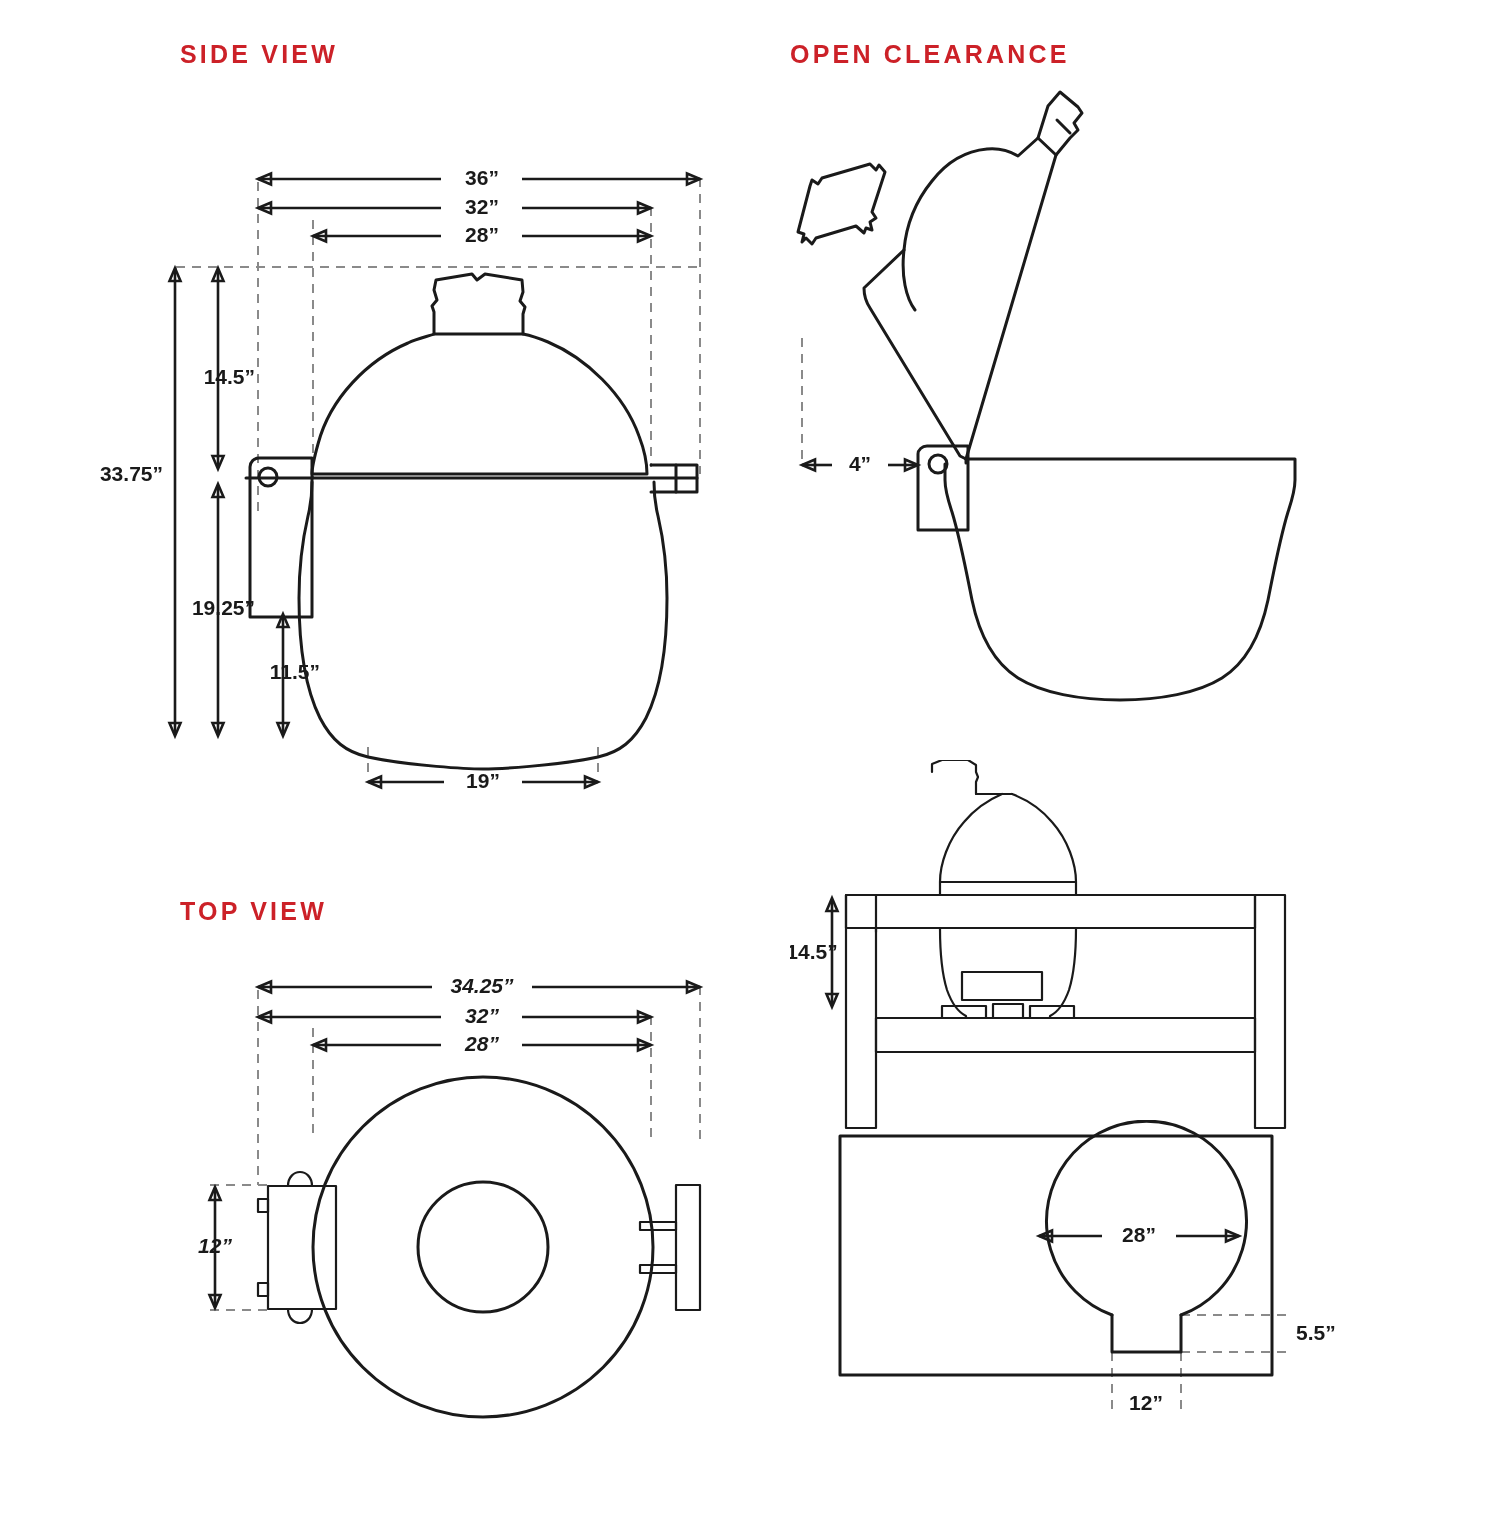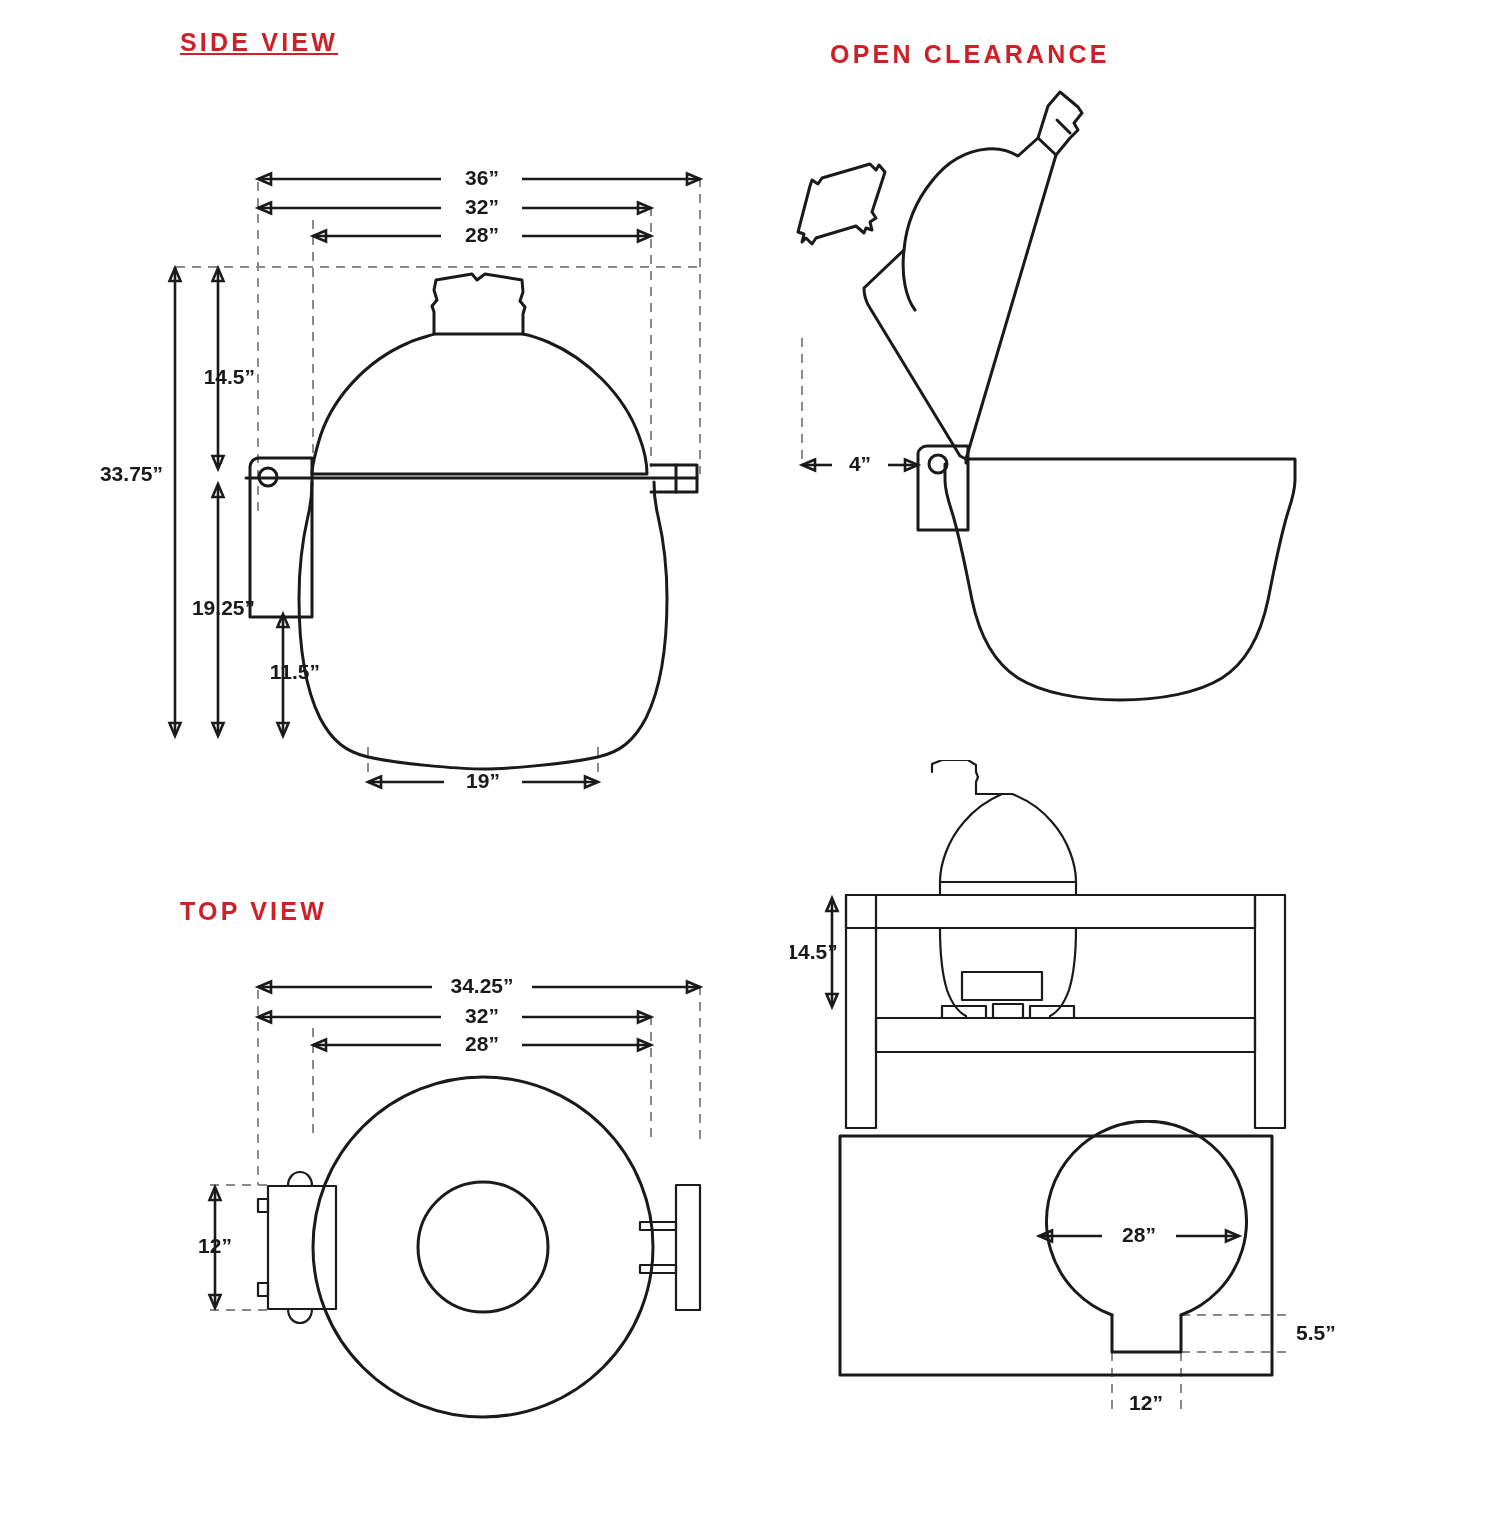--- a/index.html
+++ b/index.html
@@ -11,28 +11,28 @@
   .sheet{position:absolute;inset:0;}
   .view-title{
     position:absolute;
     color:#cc2128;
     font-weight:bold;
     font-size:25px;
     letter-spacing:3.2px;
     font-family:"Liberation Sans", sans-serif;
     white-space:nowrap;
   }
-  #title-side{left:180px;top:28px;text-decoration:underline;}
-  #title-open{left:830px;top:40px;}
+  #title-side{left:180px;top:40px;}
+  #title-open{left:790px;top:40px;}
   #title-top{left:180px;top:897px;text-align:right;}
   svg{display:block;}
   .panel{position:absolute;}
   #panel-side{left:0;top:12px;}
   #panel-open{left:760px;top:60px;}
-  #panel-top{left:0;top:940px;}
+  #panel-top{left:0;top:940px;font-style:italic;}
   #panel-table{left:790px;top:760px;}
   #panel-cut{left:830px;top:1120px;}
   .ln{fill:none;stroke:#1a1a1a;stroke-width:3;stroke-linejoin:round;stroke-linecap:round;}
   .ln-thin{fill:none;stroke:#1a1a1a;stroke-width:2.2;stroke-linejoin:round;stroke-linecap:round;}
   .dash{fill:none;stroke:#8a8a8a;stroke-width:2;stroke-dasharray:9 7;}
   .dim{fill:none;stroke:#1a1a1a;stroke-width:2.6;}
   .dimtxt{
     font-family:"Liberation Sans", sans-serif;
     font-weight:bold;font-size:21px;fill:#1a1a1a;
     text-anchor:middle;dominant-baseline:middle;

